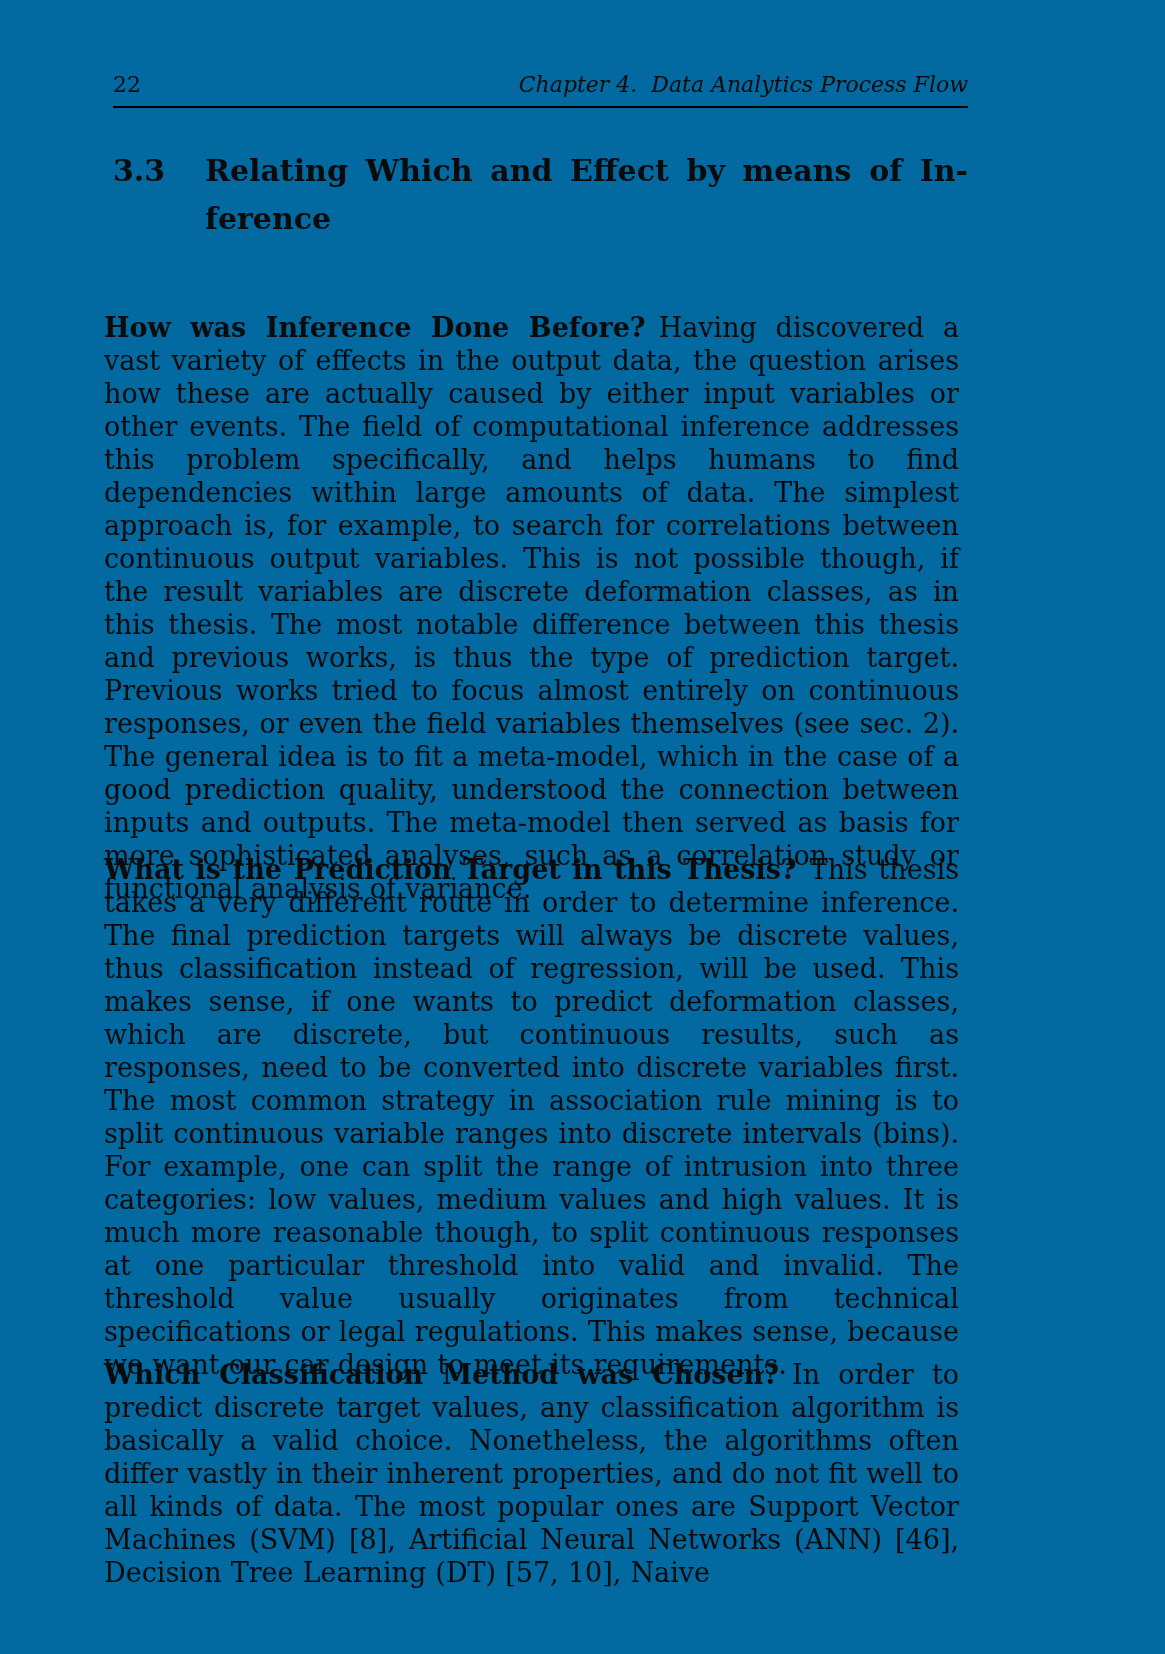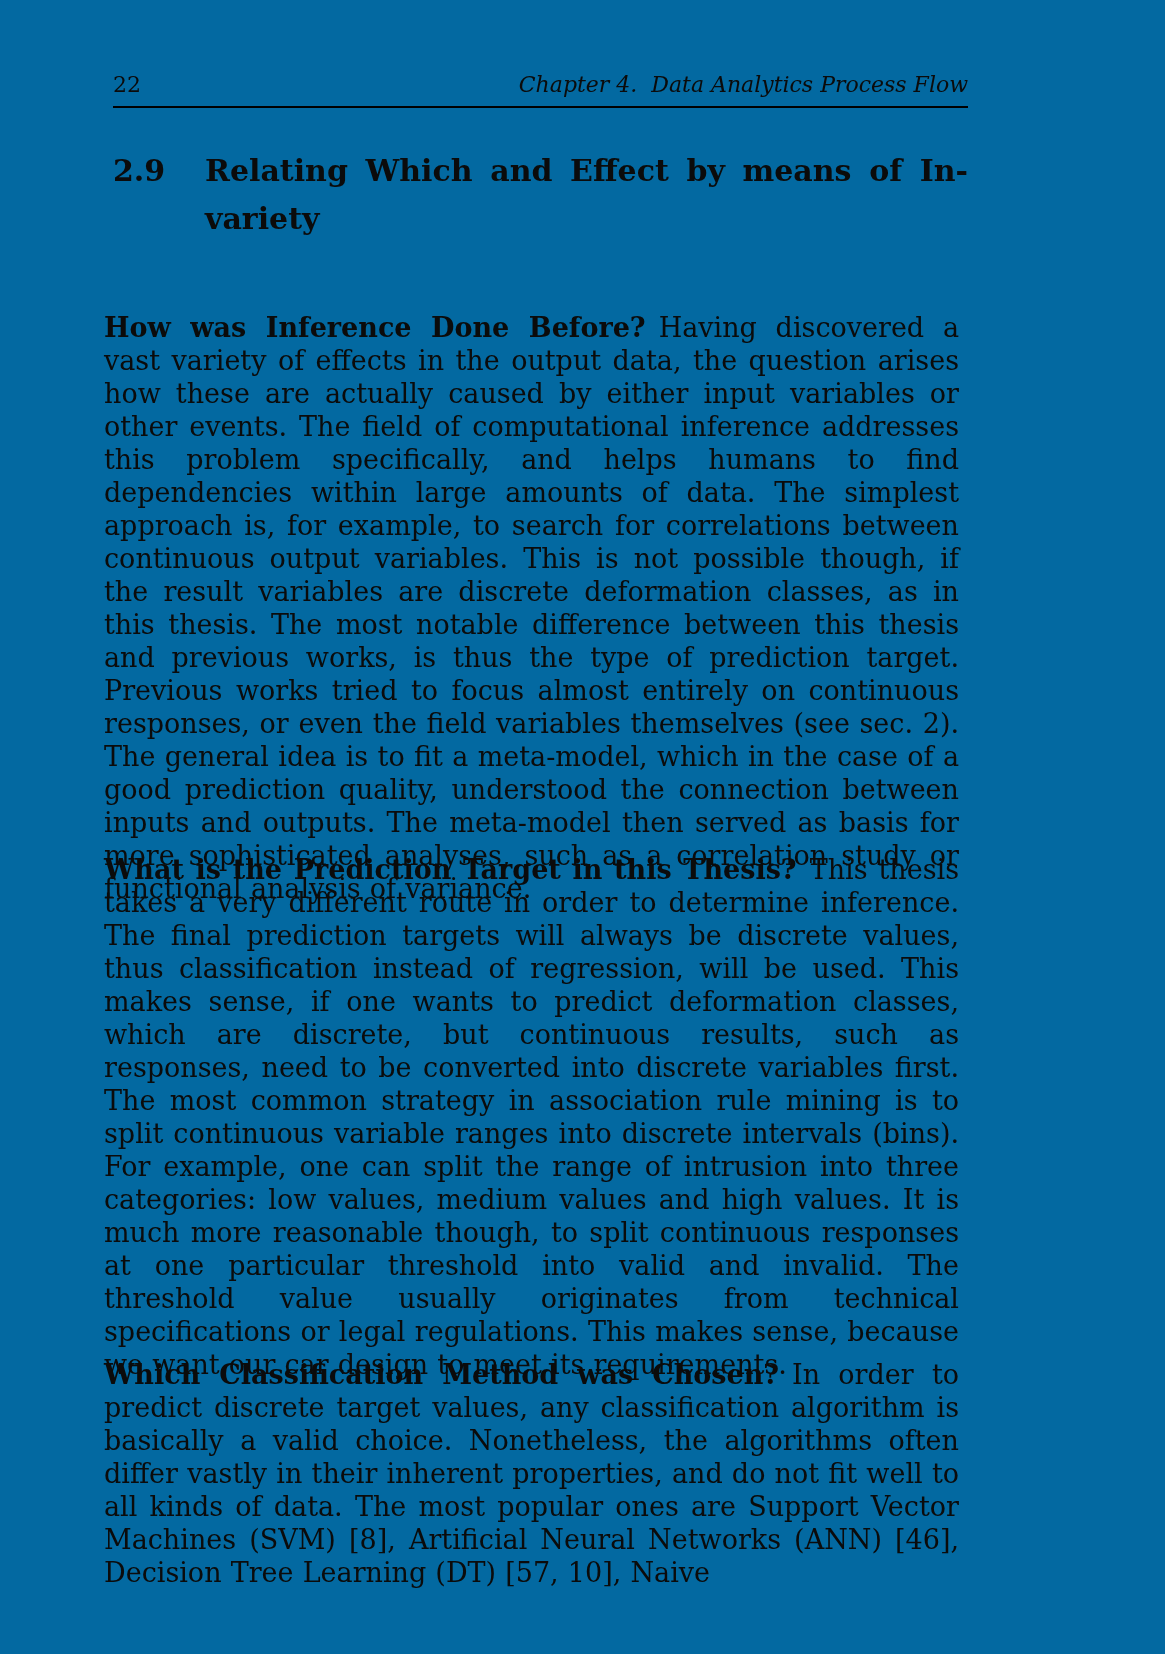--- a/index.html
+++ b/index.html
@@ -77,24 +77,24 @@
 
 <div class="page">
 
   <div class="running-header">
     <span class="page-number">22</span>
     <span class="chapter-header">Chapter 4.  Data Analytics Process Flow</span>
   </div>
   <div class="header-rule"></div>
 
   <div class="section-heading">
-    <span class="section-number">2.9</span>
+    <span class="section-number">3.3</span>
     <span class="section-title">
       <span class="line1" style="display:block">Relating Which and Effect by means of In-</span>
-      <span class="line2" style="display:block">variety</span>
+      <span class="line2" style="display:block">ference</span>
     </span>
   </div>
 
   <p class="para" id="para-1"><b class="lead">How was Inference Done Before?</b><span>Having discovered a vast variety of effects in the output data, the question arises how these are actually caused by either input variables or other events. The field of computational inference addresses this problem specifically, and helps humans to find dependencies within large amounts of data. The simplest approach is, for example, to search for correlations between continuous output variables. This is not possible though, if the result variables are discrete deformation classes, as in this thesis. The most notable difference between this thesis and previous works, is thus the type of prediction target. Previous works tried to focus almost entirely on continuous responses, or even the field variables themselves (see sec. 2). The general idea is to fit a meta-model, which in the case of a good prediction quality, understood the connection between inputs and outputs. The meta-model then served as basis for more sophisticated analyses, such as a correlation study or functional analysis of variance.</span></p>
 
   <p class="para" id="para-2"><b class="lead">What is the Prediction Target in this Thesis?</b><span>This thesis takes a very different route in order to determine inference. The final prediction targets will always be discrete values, thus classification instead of regression, will be used. This makes sense, if one wants to predict deformation classes, which are discrete, but continuous results, such as responses, need to be converted into discrete variables first. The most common strategy in association rule mining is to split continuous variable ranges into discrete intervals (bins). For example, one can split the range of intrusion into three categories: low values, medium values and high values. It is much more reasonable though, to split continuous responses at one particular threshold into valid and invalid. The threshold value usually originates from technical specifications or legal regulations. This makes sense, because we want our car design to meet its requirements.</span></p>
 
   <p class="para" id="para-3"><b class="lead">Which Classification Method was Chosen?</b><span>In order to predict discrete target values, any classification algorithm is basically a valid choice. Nonetheless, the algorithms often differ vastly in their inherent properties, and do not fit well to all kinds of data. The most popular ones are Support Vector Machines (SVM) [8], Artificial Neural Networks (ANN) [46], Decision Tree Learning (DT) [57, 10], Naive</span></p>
 
 </div>

